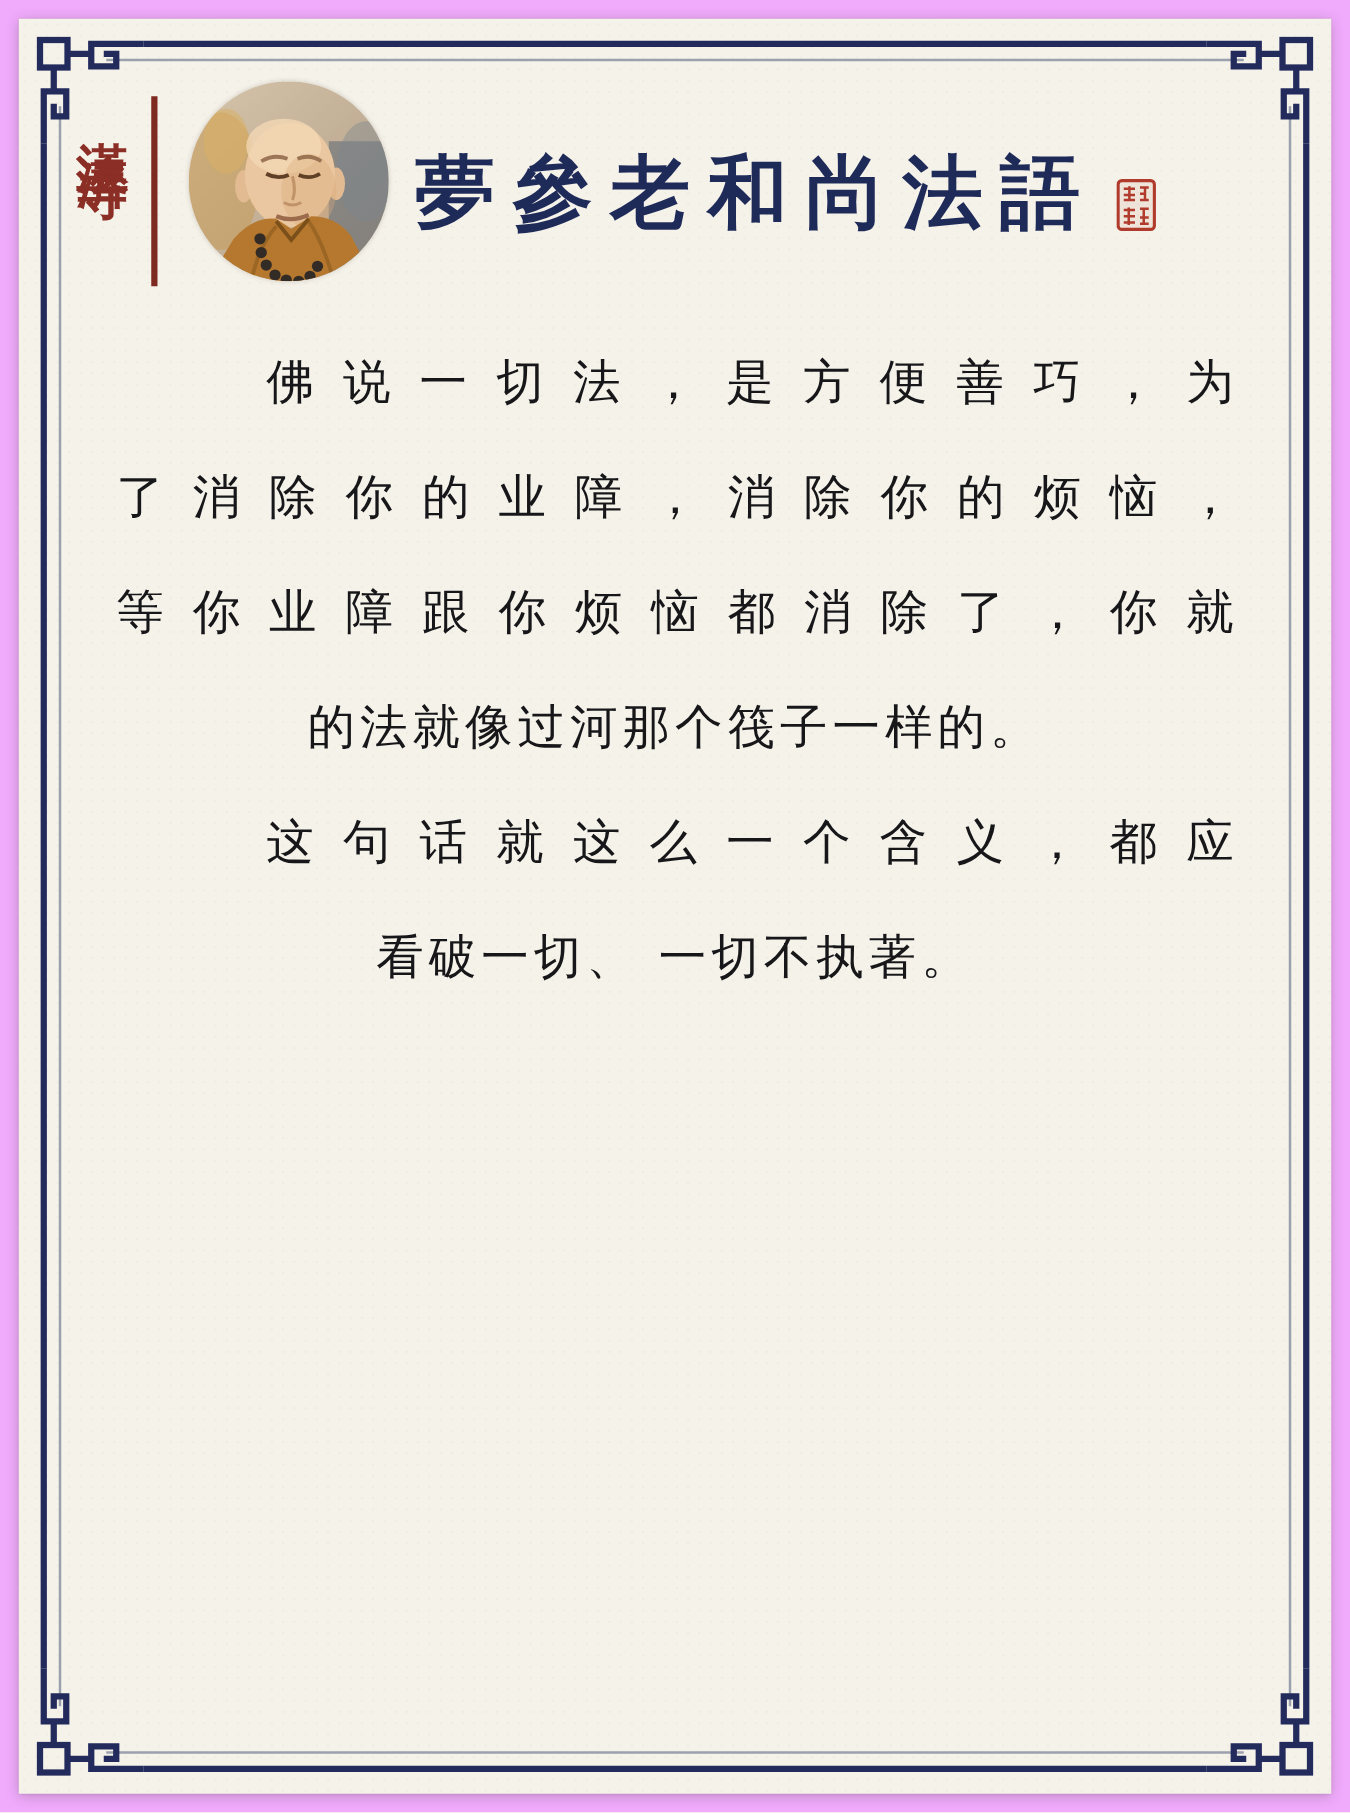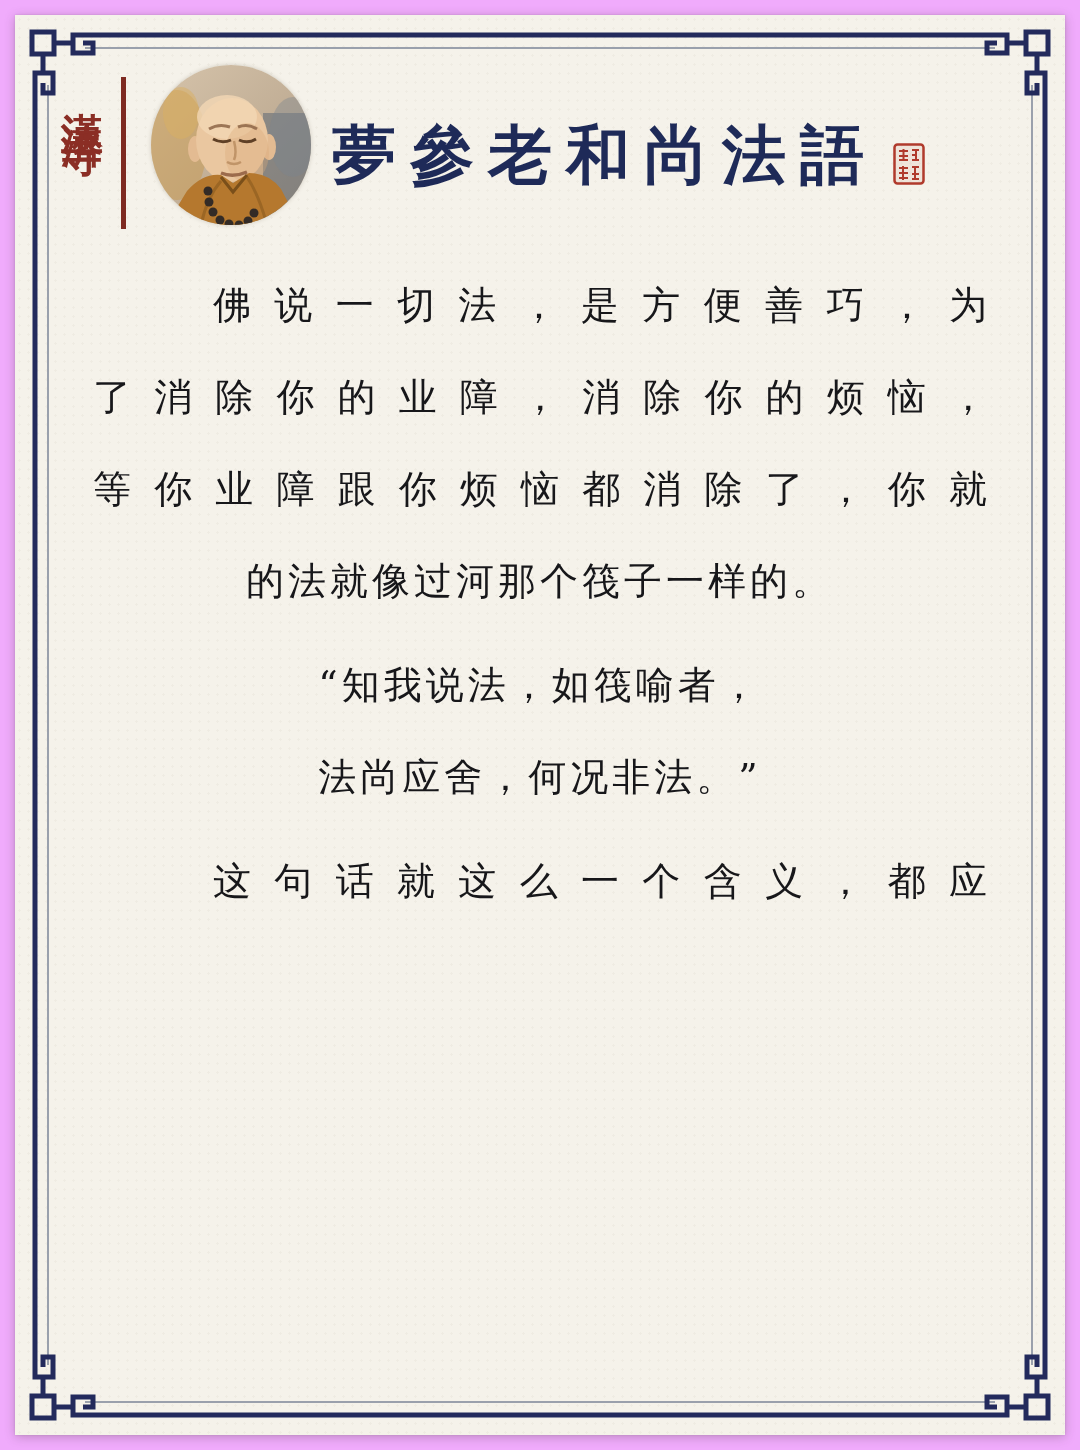--- a/index.html
+++ b/index.html
@@ -124,21 +124,18 @@
           <path d="M19,24 h7 M22,24 v12 M19,31 h7 M19,36 h7"></path>
         </g>
       </svg>
     </div>
 
     <div class="content">
       <div class="line fill indent">佛说一切法，是方便善巧，为</div>
       <div class="line fill">了消除你的业障，消除你的烦恼，</div>
       <div class="line fill">等你业障跟你烦恼都消除了，你就</div>
       <div class="line end">的法就像过河那个筏子一样的。</div>
-      <div class="quote">
-        <div class="line center">“知我说法，如筏喻者，</div>
-        <div class="line center">法尚应舍，何况非法。”</div>
-      </div>
       <div class="line fill indent">这句话就这么一个含义，都应</div>
+      <div class="line end">看破一切、 一切不执著。</div>
     </div>
 
   </div>
 </div>
 
 </body></html>

